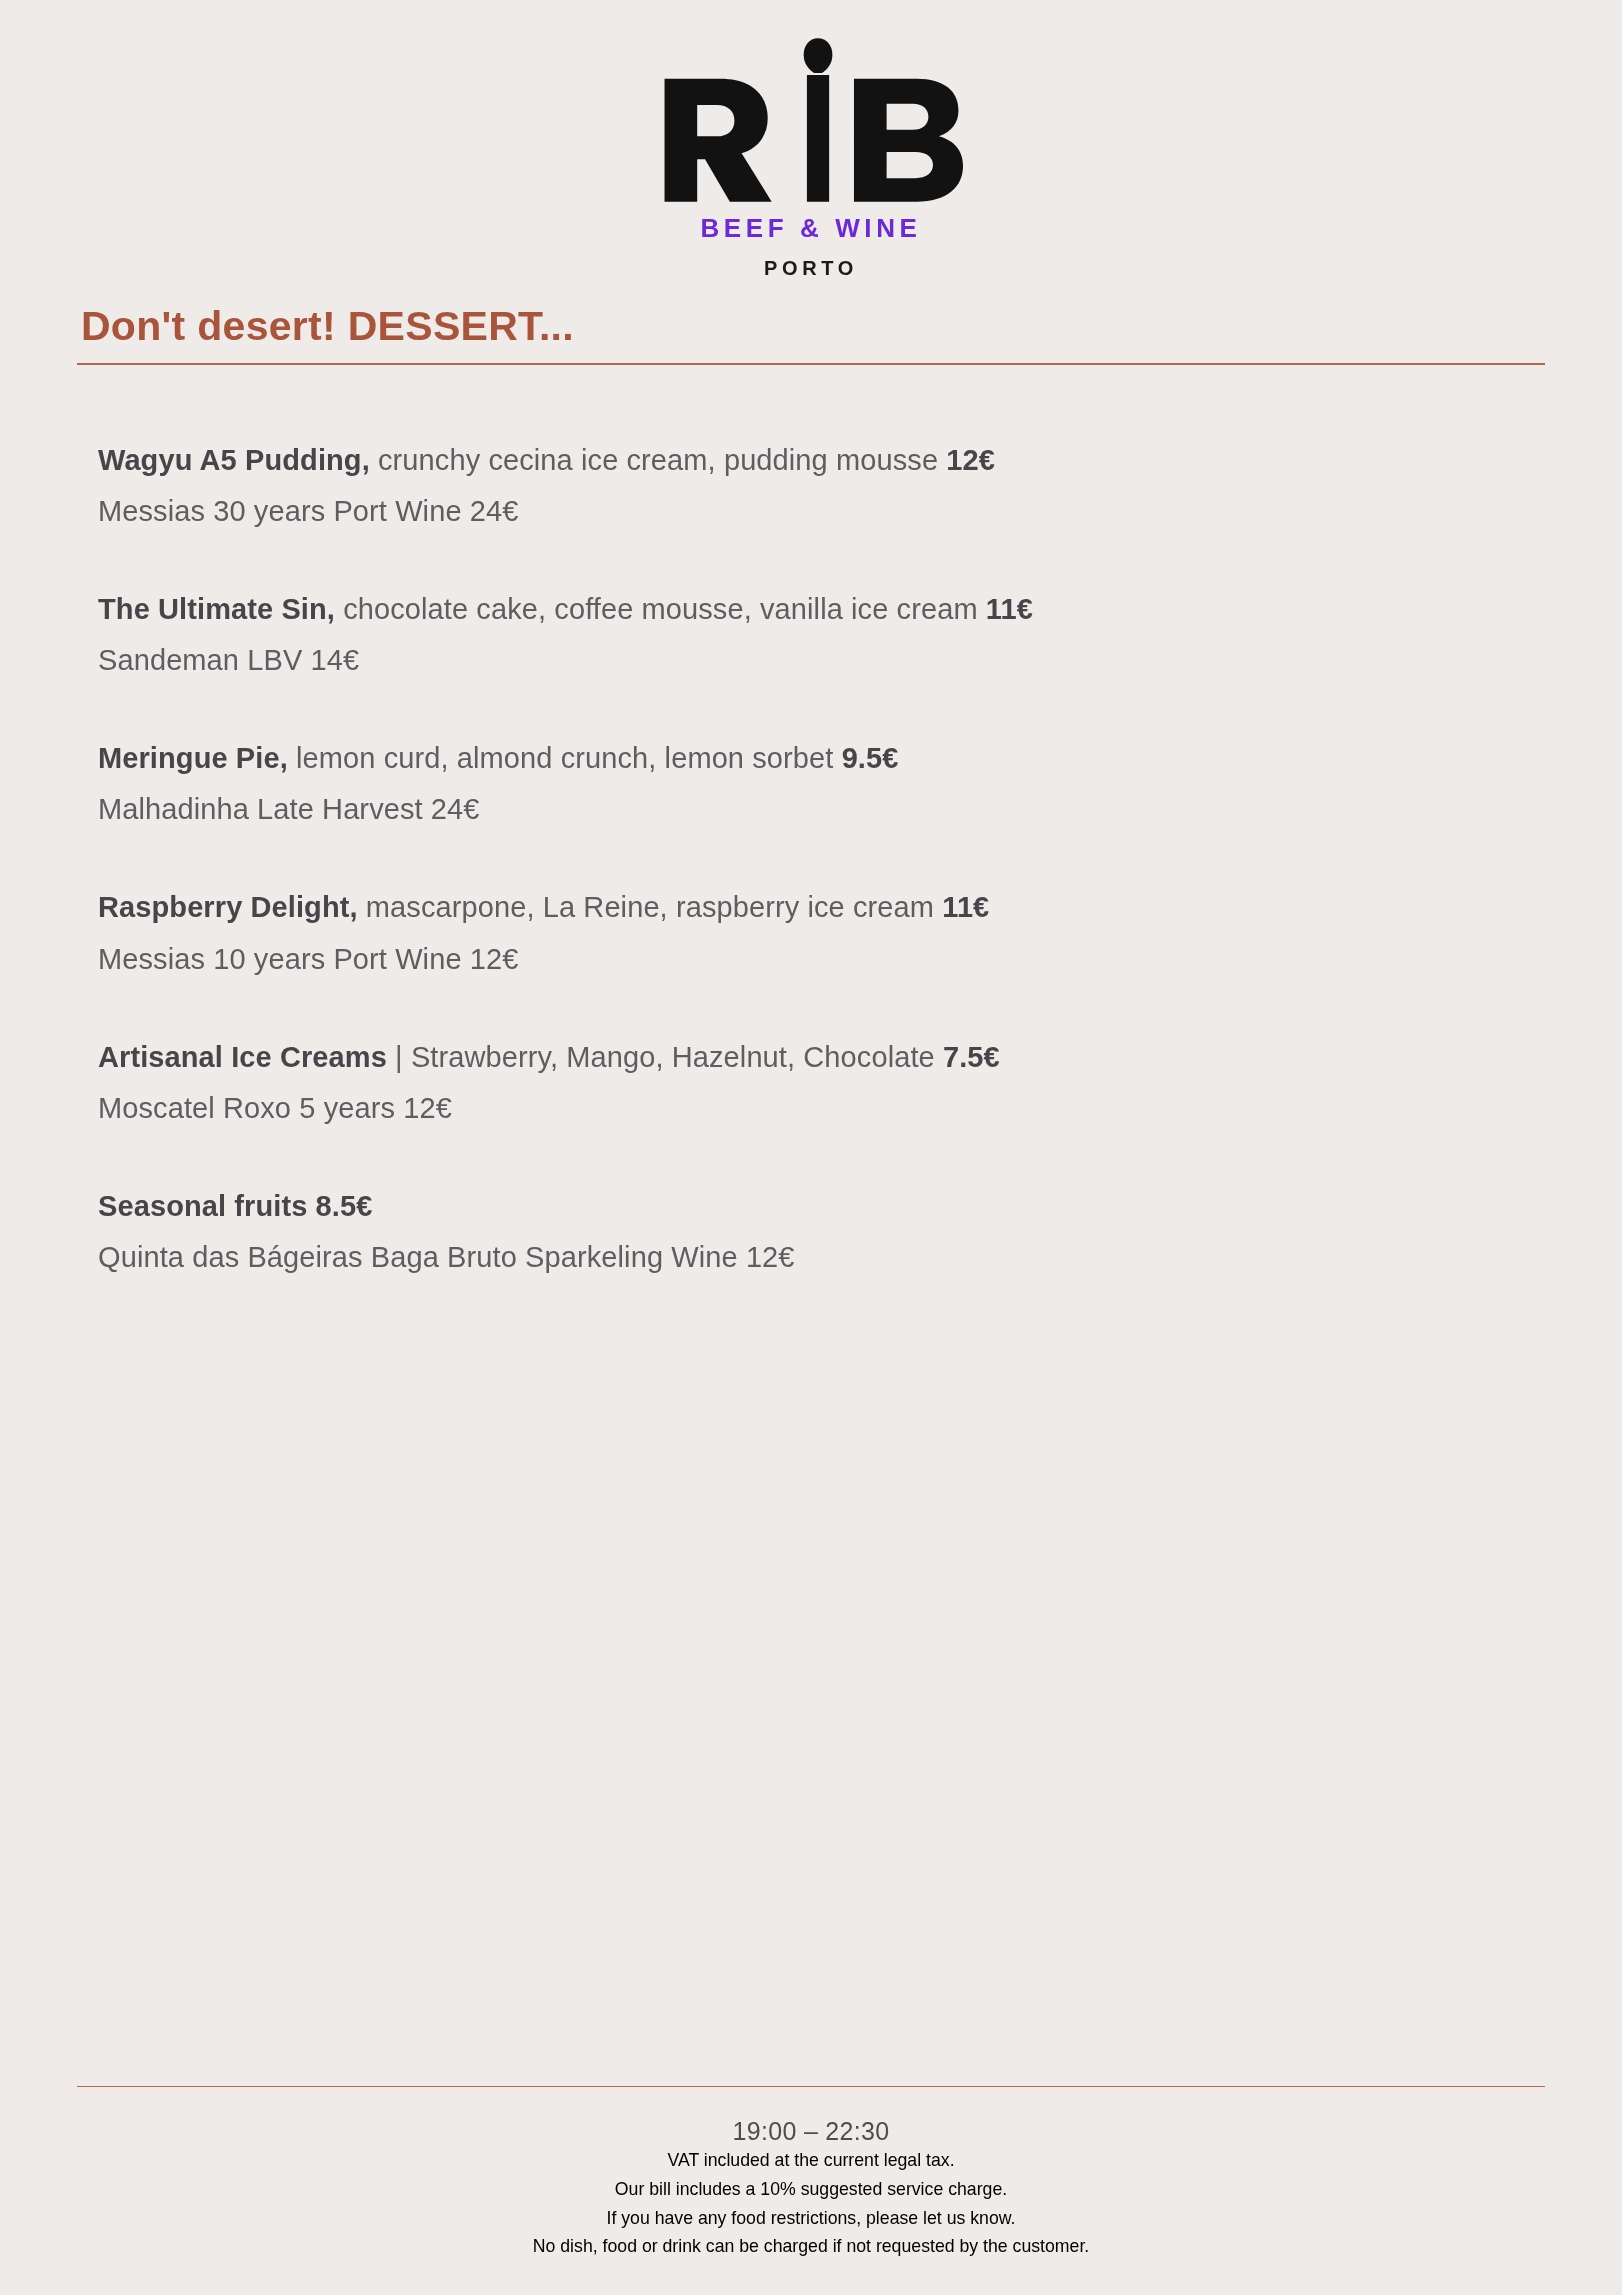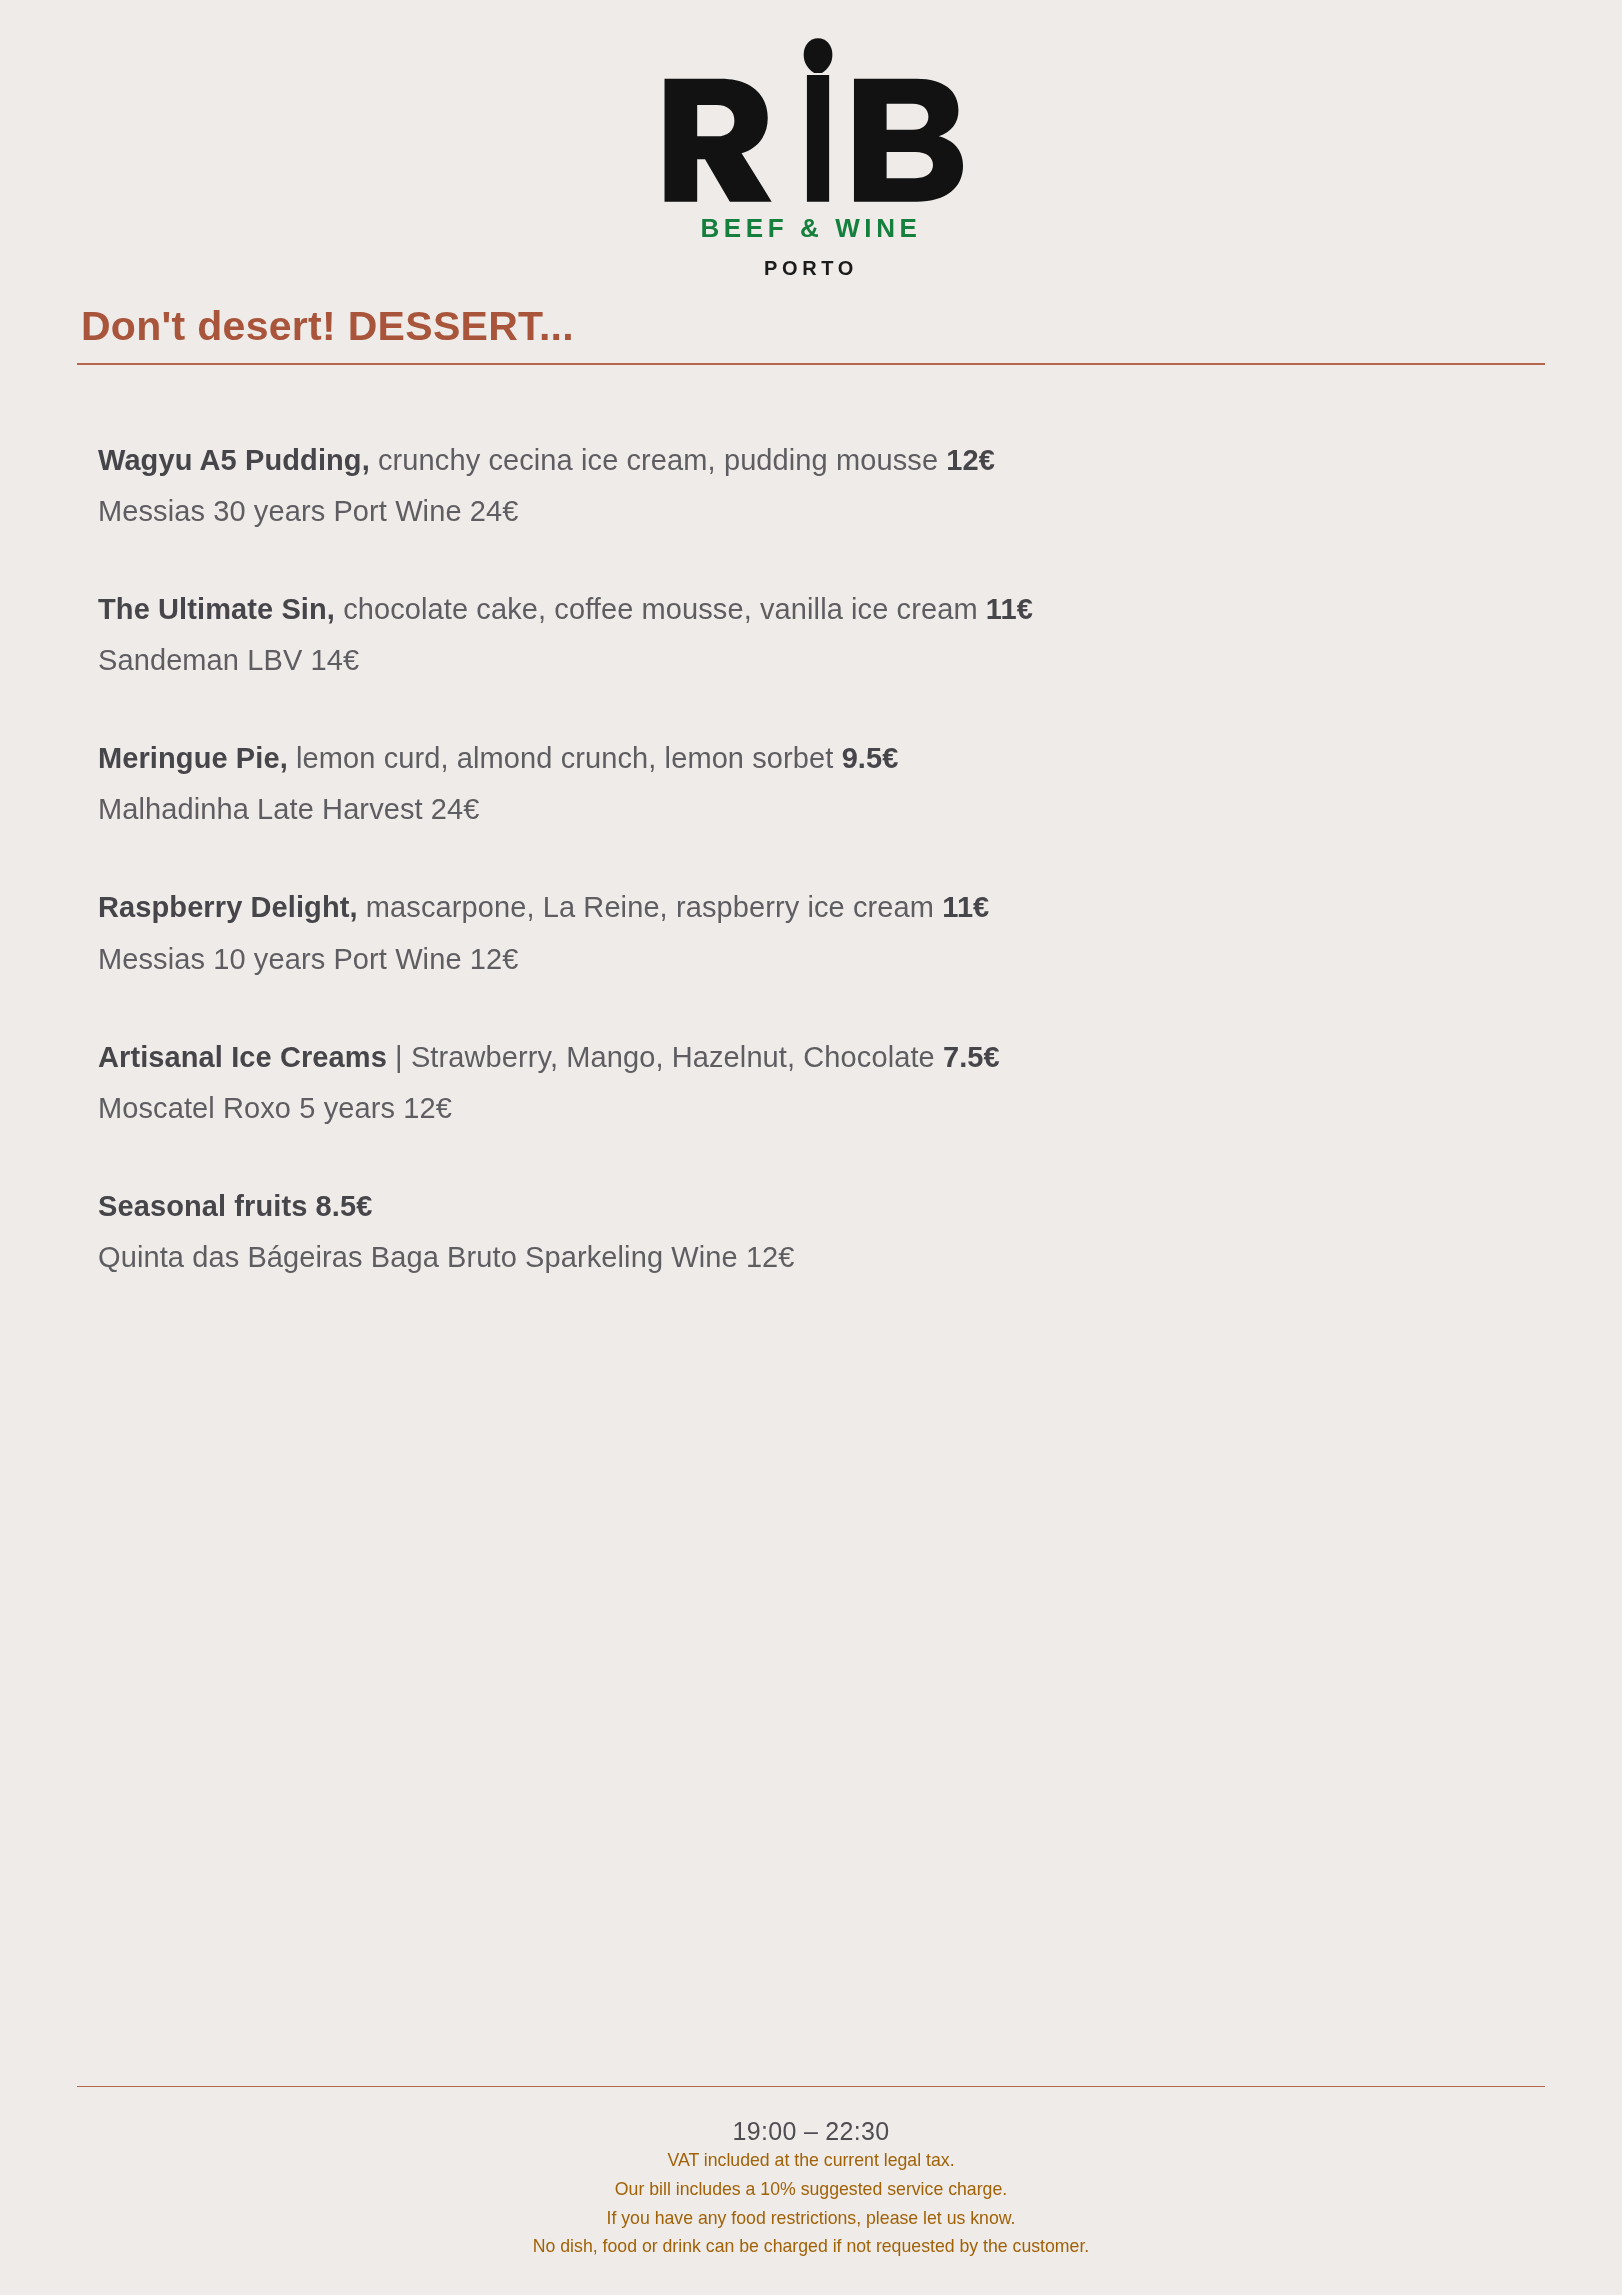--- a/index.html
+++ b/index.html
@@ -33,21 +33,21 @@
     display: inline-block;
     width: 307px;
     height: 164px;
   }
   .logo-mark svg { display: block; }
   .logo-sub {
     margin-top: 9.2px;
     font-size: 26px;
     letter-spacing: 4.6px;
     font-weight: 700;
-    color: #15803d;
+    color: #6d28d9;
     font-family: "Liberation Sans", sans-serif;
   }
   .logo-city {
     margin-top: 13px;
     font-size: 20px;
     letter-spacing: 4.6px;
     font-weight: 700;
     color: #1b1b1b;
   }
 
@@ -119,21 +119,21 @@
   .hours {
     text-align: center;
     font-size: 25px;
     color: #4e4d51;
     letter-spacing: 0.3px;
   }
   .notes {
     text-align: center;
     font-size: 17.7px;
     line-height: 1.62;
-    color: #a16207;
+    color: #000000;
   }
 </style>
 </head>
 <body>
 
 <div class="page">
 
   <div class="logo-block">
     <div class="logo-mark">
       <svg width="307" height="164" viewBox="0 0 470 250" xmlns="http://www.w3.org/2000/svg" aria-hidden="true">

